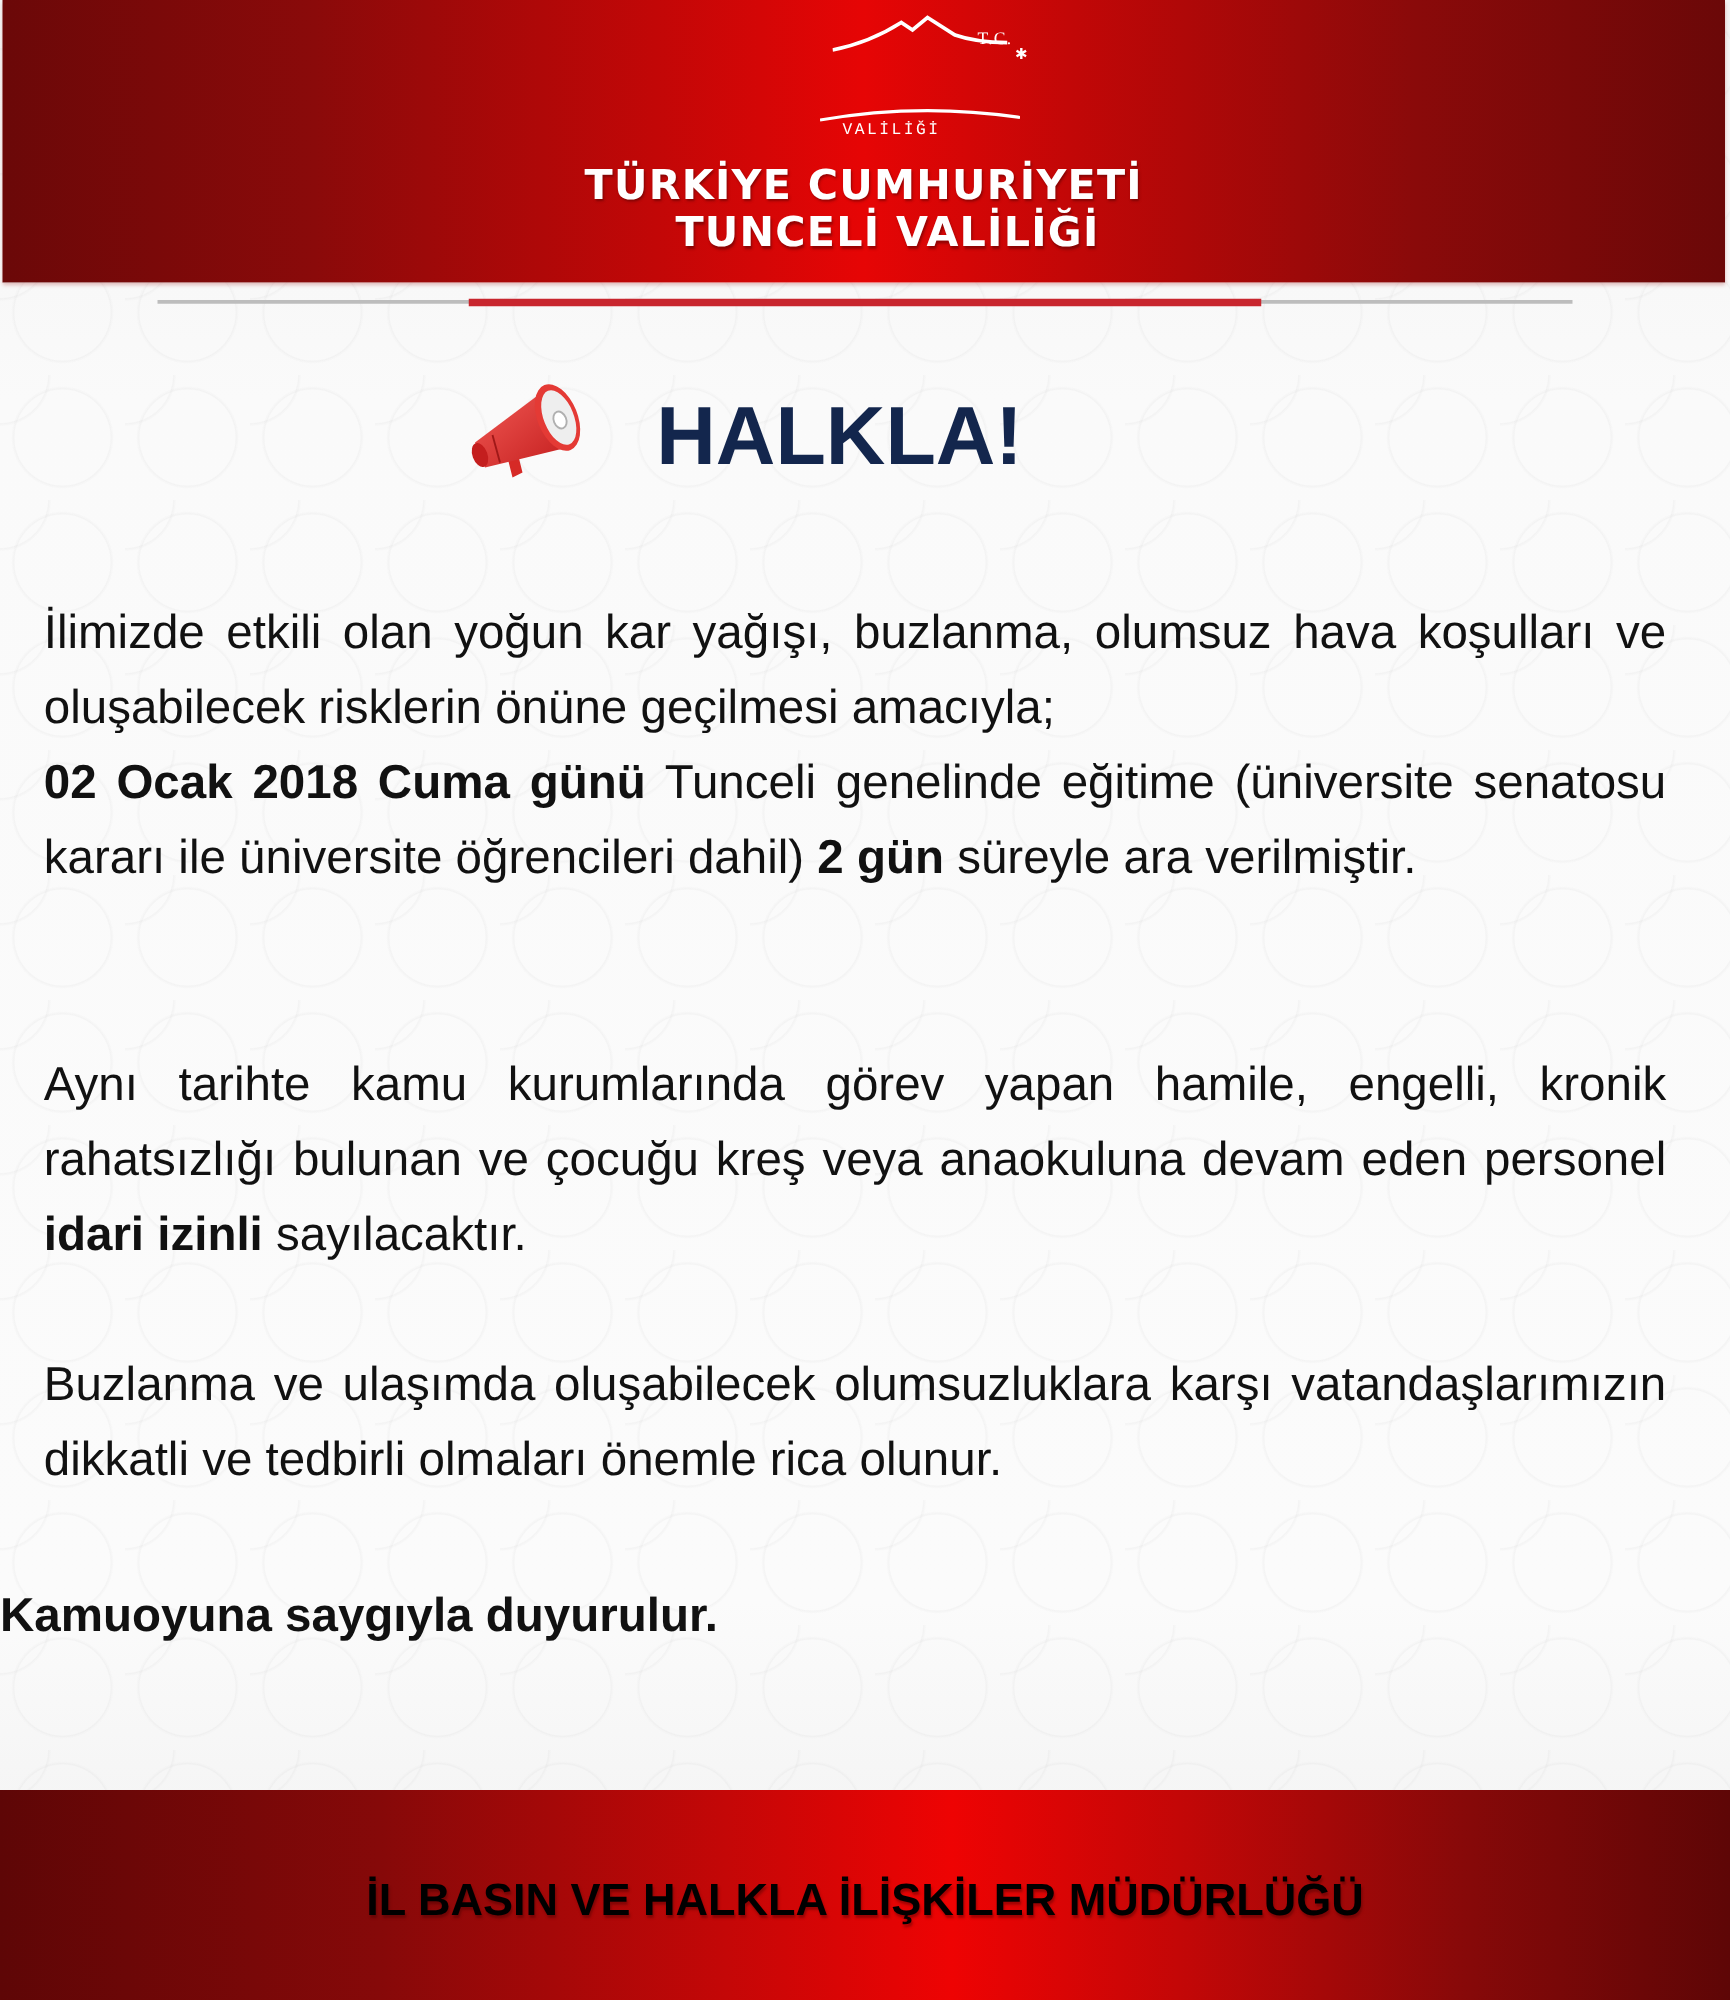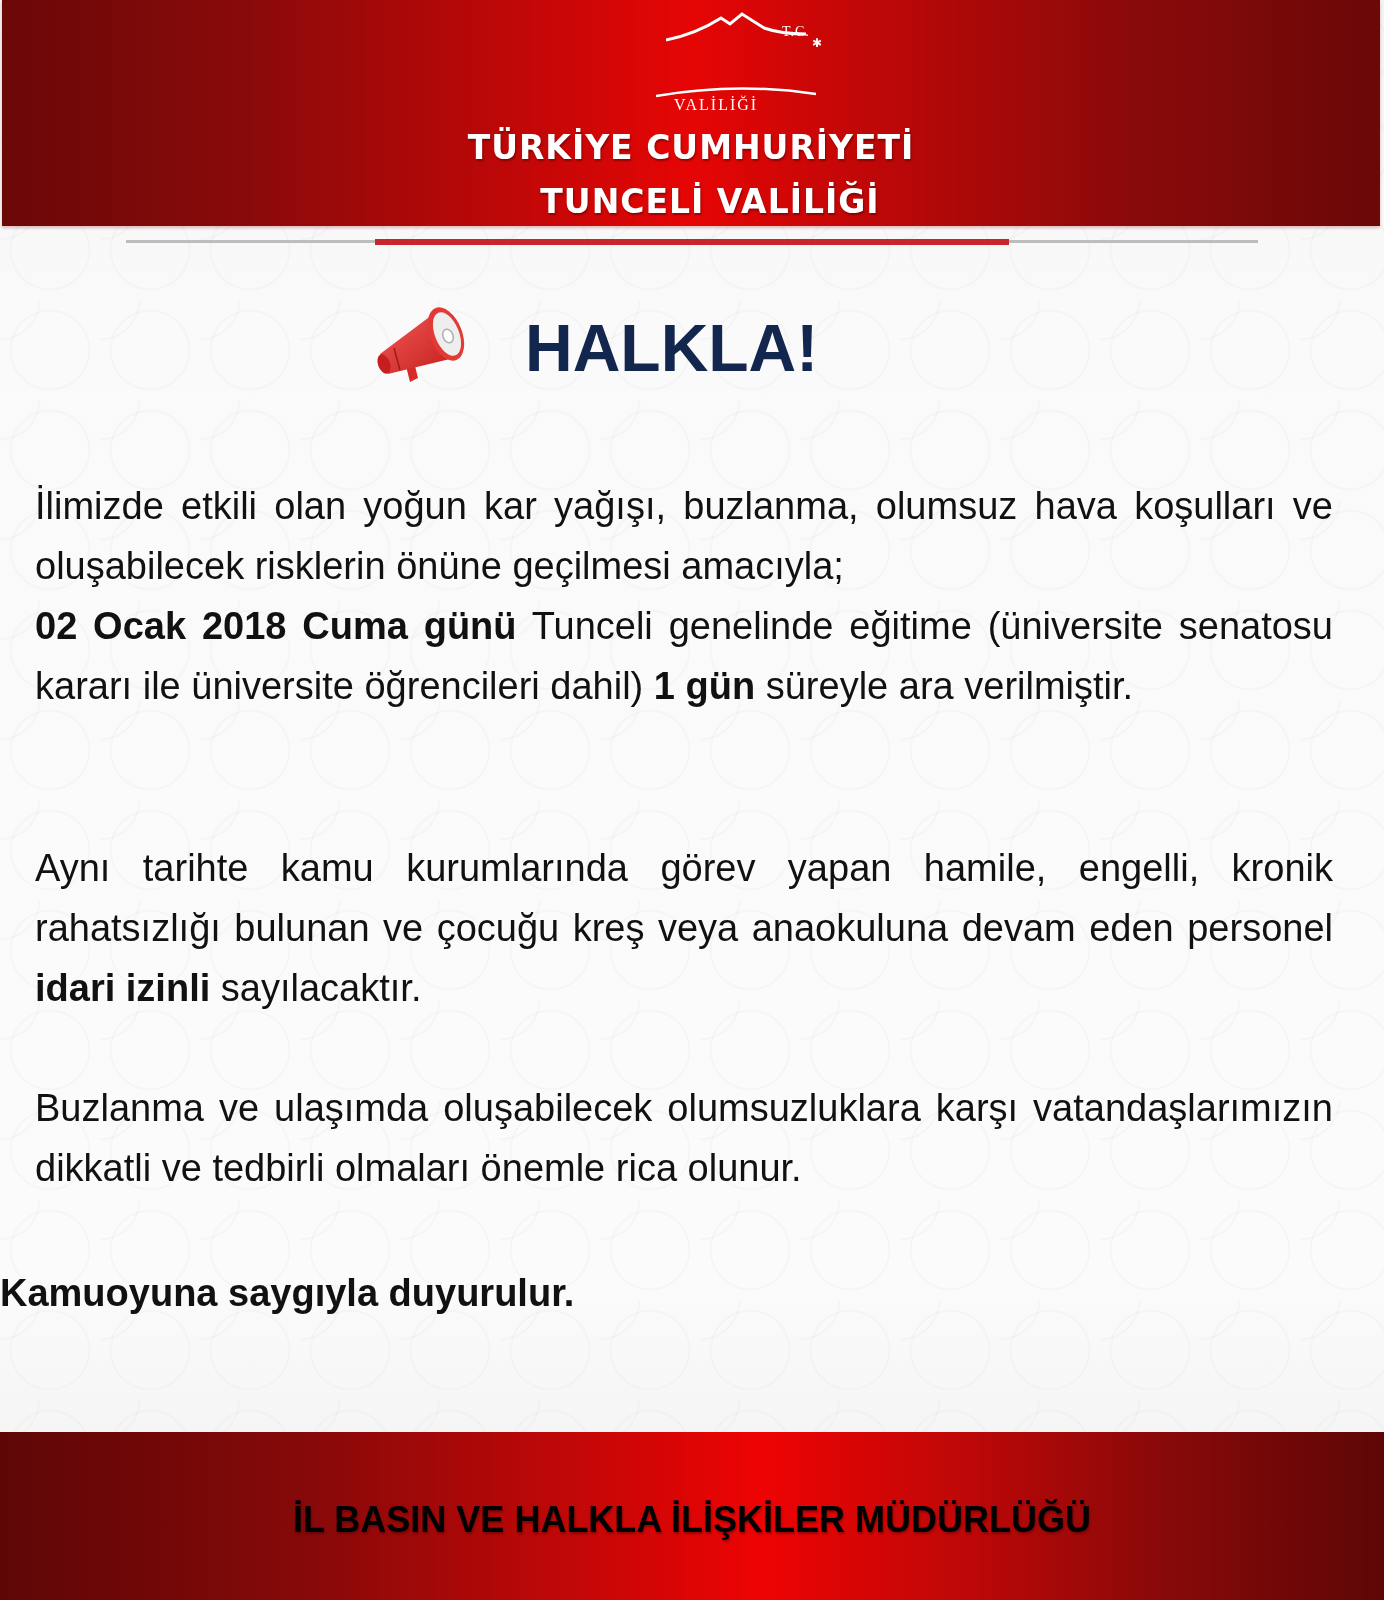--- a/index.html
+++ b/index.html
@@ -48,22 +48,22 @@
       font-style: italic;
       font-weight: bold;
       font-size: 60px;
       letter-spacing: -3px;
       text-shadow: 1px 1px 0 rgba(120,0,0,0.4);
     }
     .logo-sub {
       position: absolute;
       left: 38px; top: 86px;
       color: #fff;
-      font-family: Liberation Serif, serif;
-      font-size: 16px;
+      font-family: Liberation Mono, monospace;
+      font-size: 13px;
       letter-spacing: 2px;
     }
     .logo-mountain {
       position: absolute;
       left: 30px; top: 2px;
     }
     .logo-flake {
       position: absolute;
       left: 176px; top: 26px;
       color: #fff;
@@ -75,21 +75,21 @@
       text-align: center;
       color: #fff;
       font-family: "DejaVu Sans", sans-serif;
       font-weight: bold;
       font-size: 33px;
       letter-spacing: 1px;
       line-height: 44px;
       text-shadow: 1px 2px 2px rgba(60,0,0,0.45);
     }
     .header-title.l1 { top: 126px; }
-    .header-title.l2 { top: 180px; padding-left: 38px; }
+    .header-title.l2 { top: 164px; padding-left: 38px; }
 
     
     .divider-gray {
       position: absolute;
       left: 126px; top: 240px;
       width: 1132px; height: 3px;
       background: #bdbdbd;
     }
     .divider-red {
       position: absolute;
@@ -203,21 +203,21 @@
     <ellipse cx="72" cy="38" rx="16" ry="28" fill="#e43a35" transform="rotate(-22 72 38)"></ellipse>
     <ellipse cx="73" cy="38" rx="12" ry="23" fill="#eeeeee" transform="rotate(-22 73 38)"></ellipse>
     <ellipse cx="74" cy="40" rx="5" ry="7" fill="#fff" stroke="#b0b0b0" stroke-width="1.5" transform="rotate(-22 74 40)"></ellipse>
     <path d="M20 52 L26 74" stroke="#a01818" stroke-width="1.5"></path>
   </svg>
 </div>
 <div class="duyuru-title">HALKLA!</div>
 
 <div class="para para1">
   <span>İlimizde etkili olan yoğun kar yağışı, buzlanma, olumsuz hava koşulları ve oluşabilecek risklerin önüne geçilmesi amacıyla;</span><br>
-  <b>02 Ocak 2018 Cuma günü</b><span> Tunceli genelinde eğitime (üniversite senatosu kararı ile üniversite öğrencileri dahil) </span><b>1 gün</b><span> süreyle ara verilmiştir.</span>
+  <b>02 Ocak 2018 Cuma günü</b><span> Tunceli genelinde eğitime (üniversite senatosu kararı ile üniversite öğrencileri dahil) </span><b>2 gün</b><span> süreyle ara verilmiştir.</span>
 </div>
 
 <div class="para para2">
   <span>Aynı tarihte kamu kurumlarında görev yapan hamile, engelli, kronik rahatsızlığı bulunan ve çocuğu kreş veya anaokuluna devam eden personel </span><b>idari izinli</b><span> sayılacaktır.</span>
 </div>
 
 <div class="para para3">Buzlanma ve ulaşımda oluşabilecek olumsuzluklara karşı vatandaşlarımızın dikkatli ve tedbirli olmaları önemle rica olunur.</div>
 
 <div class="closing">Kamuoyuna saygıyla duyurulur.</div>
 

